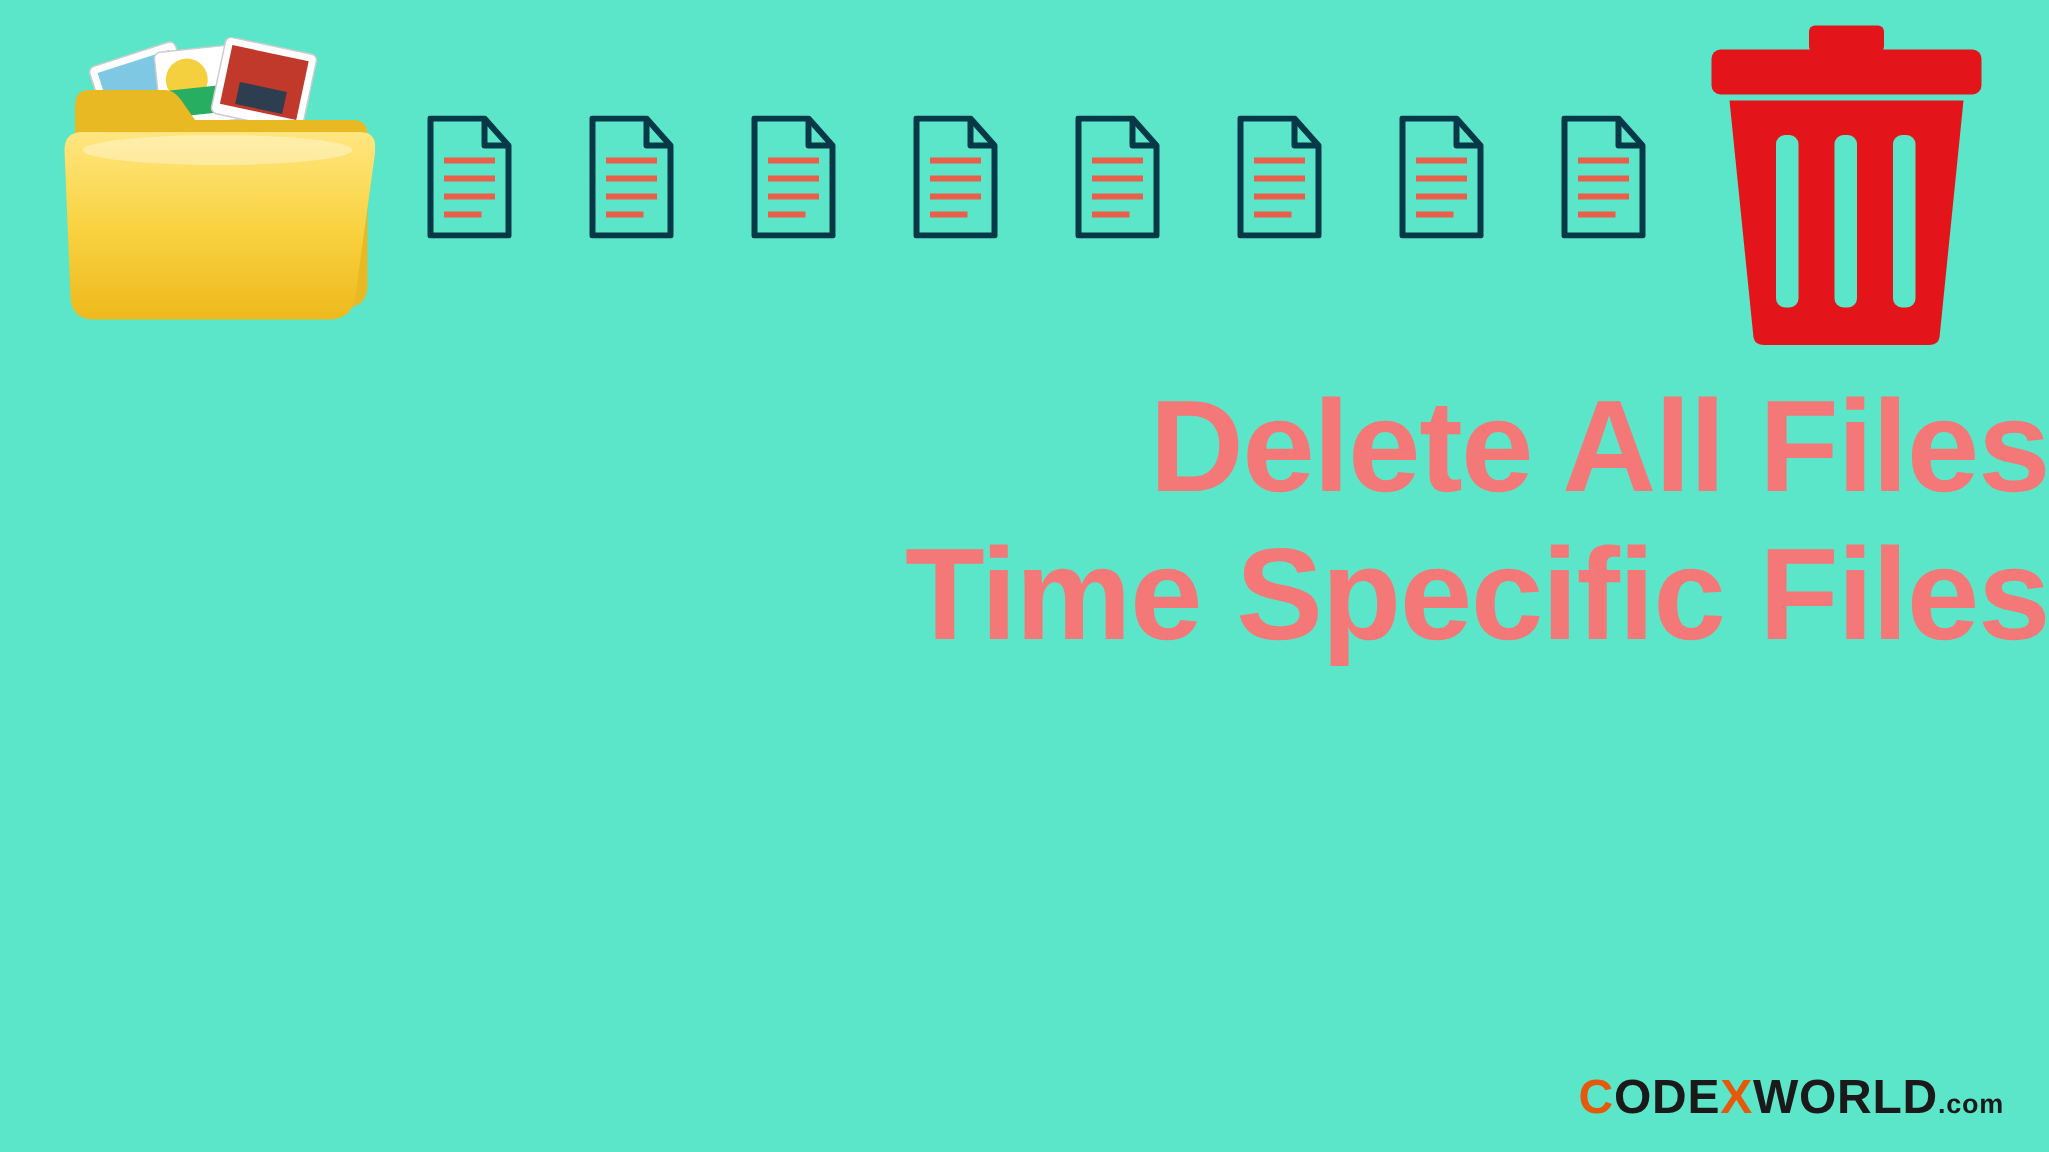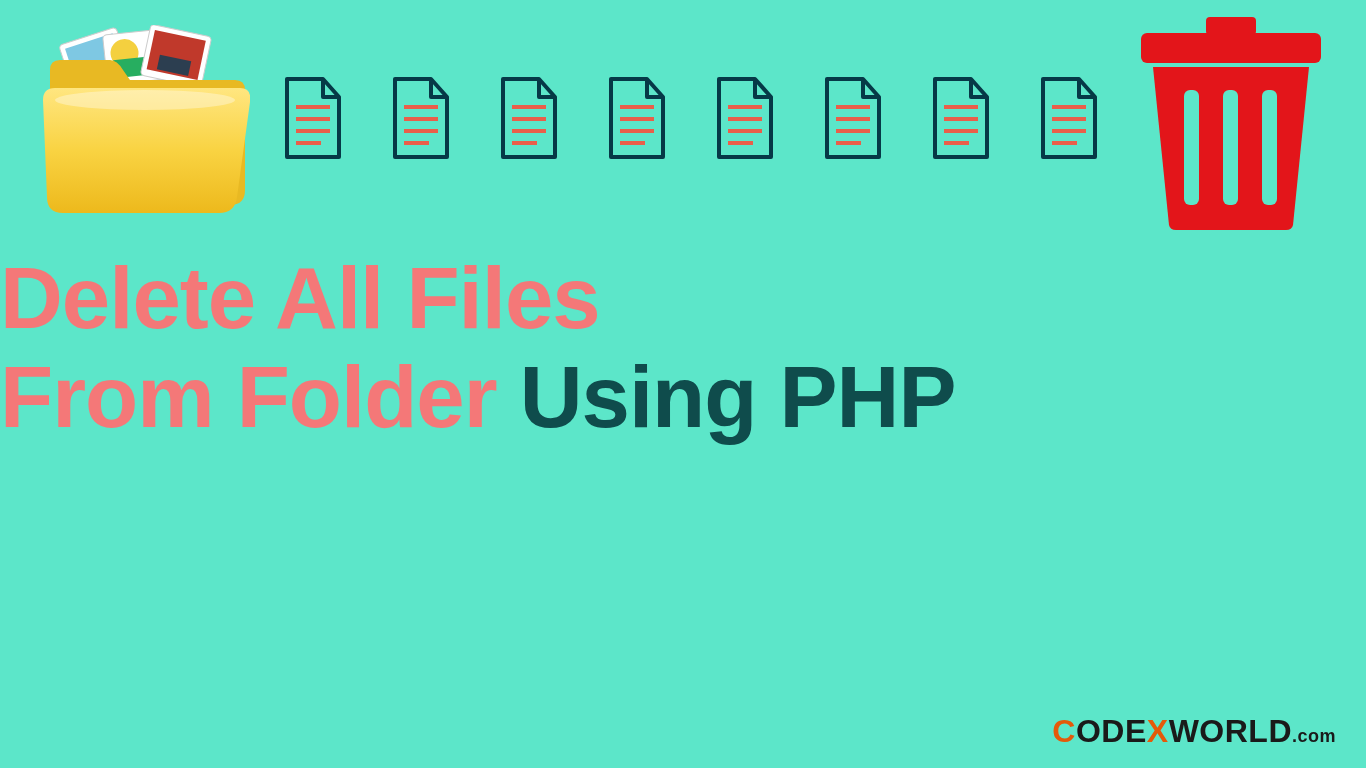--- a/index.html
+++ b/index.html
@@ -34,21 +34,21 @@
     .file-icon {
       width: 64px;
       height: 82px;
     }
     .trash-icon {
       width: 200px;
       height: 215px;
       flex-shrink: 0;
     }
     .heading {
-      text-align: left;
+      text-align: right;
       font-weight: 900;
       font-size: 87px;
       line-height: 1.14;
       letter-spacing: -1px;
       margin-top: 18px;
       font-family: 'Arial Black', Arial, sans-serif;
       font-stretch: condensed;
     }
     .heading .pink {
       color: #F47878;
@@ -190,18 +190,18 @@
       <path d="M22 52 L178 52 L162 210 Q161 215 155 215 L45 215 Q39 215 38 210 Z" fill="#E3151A"></path>
       <rect x="53" y="75" width="15" height="115" rx="6" fill="#5CE6C9"></rect>
       <rect x="92" y="75" width="15" height="115" rx="6" fill="#5CE6C9"></rect>
       <rect x="131" y="75" width="15" height="115" rx="6" fill="#5CE6C9"></rect>
     </svg>
   </div>
 </div>
 
 <div class="heading">
   <div class="pink">Delete All Files</div>
-  <div><span class="pink">From Folder </span><span class="teal">Using PHP</span></div>
+  <div class="pink">Time Specific Files</div>
 </div>
 
 <div class="watermark">
   <span class="c">C</span><span class="x">ODE</span><span class="c">X</span><span class="x">WORLD</span><span class="dot">.com</span>
 </div>
 
 </body></html>

